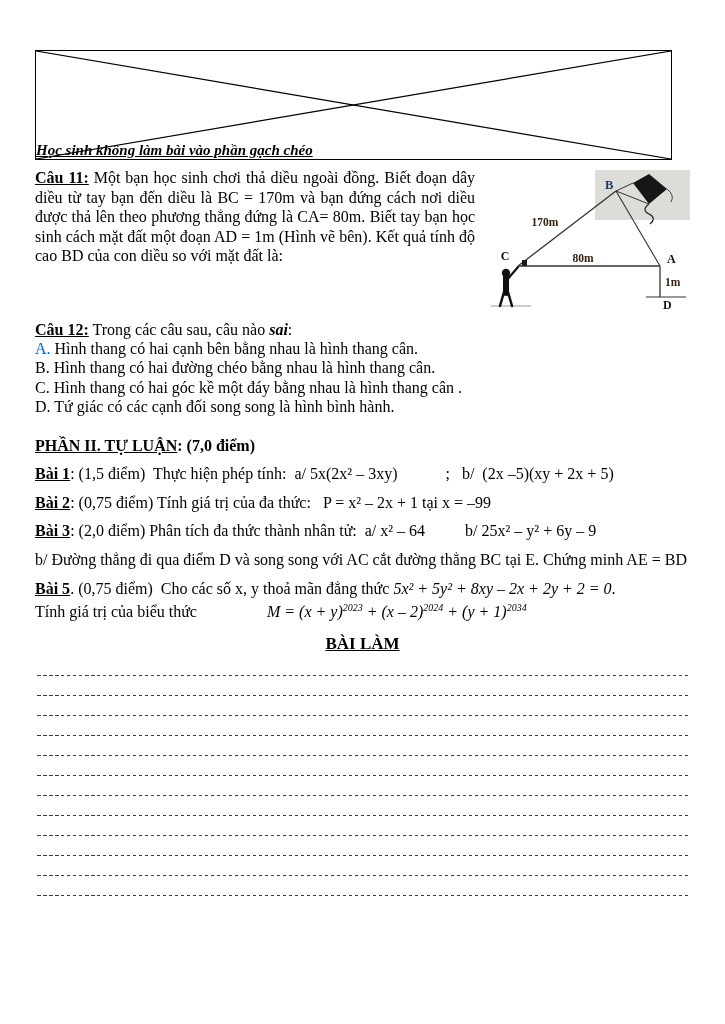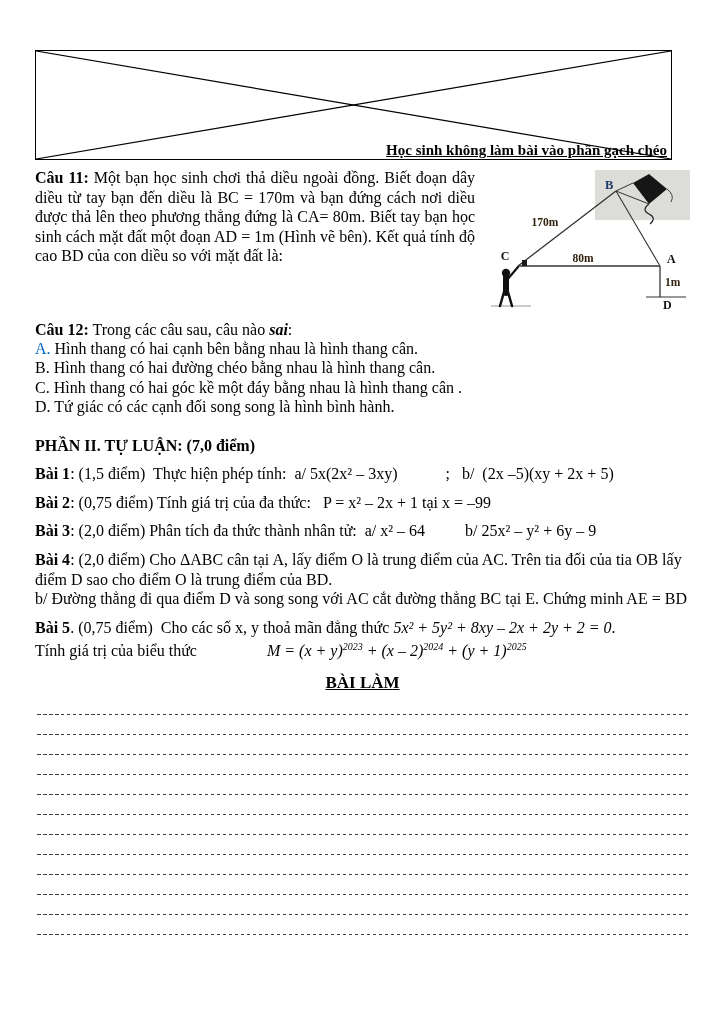--- a/index.html
+++ b/index.html
@@ -11,26 +11,26 @@
     overflow: hidden;
   }
   .page { padding: 50px 35px 0 35px; position: relative; }
 
   
   .notice-box { position: relative; width: 637px; height: 110px; border: 1.6px solid #000; margin-bottom: 8px; }
   .cross { position: absolute; inset: 0; width: 100%; height: 100%; }
   .cross line { stroke: #000; stroke-width: 1.2; }
   .notice-text {
     position: absolute; left: 0; right: 4px; bottom: 0px;
-    text-align: right; font-weight: bold; 
+    text-align: left; font-weight: bold; font-style: italic;
     text-decoration: underline; font-size: 15px; background: transparent;
   }
 
   .bold { font-weight: bold; }
-  .bu { font-weight: bold; }
+  .bu { font-weight: bold; text-decoration: underline; }
   .bi { font-weight: bold; font-style: italic; }
   .red { color: #C00000; }
   .blue { color: #0066CC; }
 
   section.q11 { overflow: hidden; }
   .q11-figure { float: right; width: 207px; height: 142px; margin: 2px 0 2px 8px; }
   .para { text-align: justify; }
 
   .answers { display: grid; grid-template-columns: 177px auto; margin: 2px 0 2px 13px; row-gap: 1px; }
   .ans-label { margin-right: 5px; }
@@ -122,27 +122,26 @@
 
   <p class="part2"><span class="bu">PHẦN II. TỰ LUẬN</span><span class="bold">: (7,0 điểm)</span></p>
 
   <p class="ex"><span class="bu">Bài 1</span><span class="ex-text">: (1,5 điểm)  Thực hiện phép tính:  a/ 5x(2x² – 3xy)            ;   b/  (2x –5)(xy + 2x + 5)</span></p>
 
   <p class="ex"><span class="bu">Bài 2</span><span class="ex-text">: (0,75 điểm) Tính giá trị của đa thức:   P = x² – 2x + 1 tại x = –99</span></p>
 
   <p class="ex"><span class="bu">Bài 3</span><span class="ex-text">: (2,0 điểm) Phân tích đa thức thành nhân tử:  a/ x² – 64          b/ 25x² – y² + 6y – 9</span></p>
 
   <div class="ex">
-    <p><span class="bu">Bài 4</span><span>: (2,0 điểm) Cho ΔABC cân tại A, lấy điểm O là trung điểm của AC. Trên tia đối của tia OB lấy điểm D sao cho điểm O là trung điểm của BD.</span></p>
     <p>b/ Đường thẳng đi qua điểm D và song song với AC cắt đường thẳng BC tại E. Chứng minh AE = BD</p>
   </div>
 
   <div class="ex">
     <p><span class="bu">Bài 5</span><span class="ex-text">. (0,75 điểm)  Cho các số x, y thoả mãn đẳng thức </span><span class="math">5x² + 5y² + 8xy – 2x + 2y + 2 = 0</span><span>.</span></p>
-    <p class="m-line"><span>Tính giá trị của biểu thức</span><span class="math m-expr"><span>M = (x + y)</span><sup>2023</sup><span> + (x – 2)</span><sup>2024</sup><span> + (y + 1)</span><sup>2025</sup></span></p>
+    <p class="m-line"><span>Tính giá trị của biểu thức</span><span class="math m-expr"><span>M = (x + y)</span><sup>2023</sup><span> + (x – 2)</span><sup>2024</sup><span> + (y + 1)</span><sup>2034</sup></span></p>
   </div>
 
   <div class="bailam-title">BÀI LÀM</div>
   <div class="lines">
       <div class="dash-line"></div>
       <div class="dash-line"></div>
       <div class="dash-line"></div>
       <div class="dash-line"></div>
       <div class="dash-line"></div>
       <div class="dash-line"></div>

